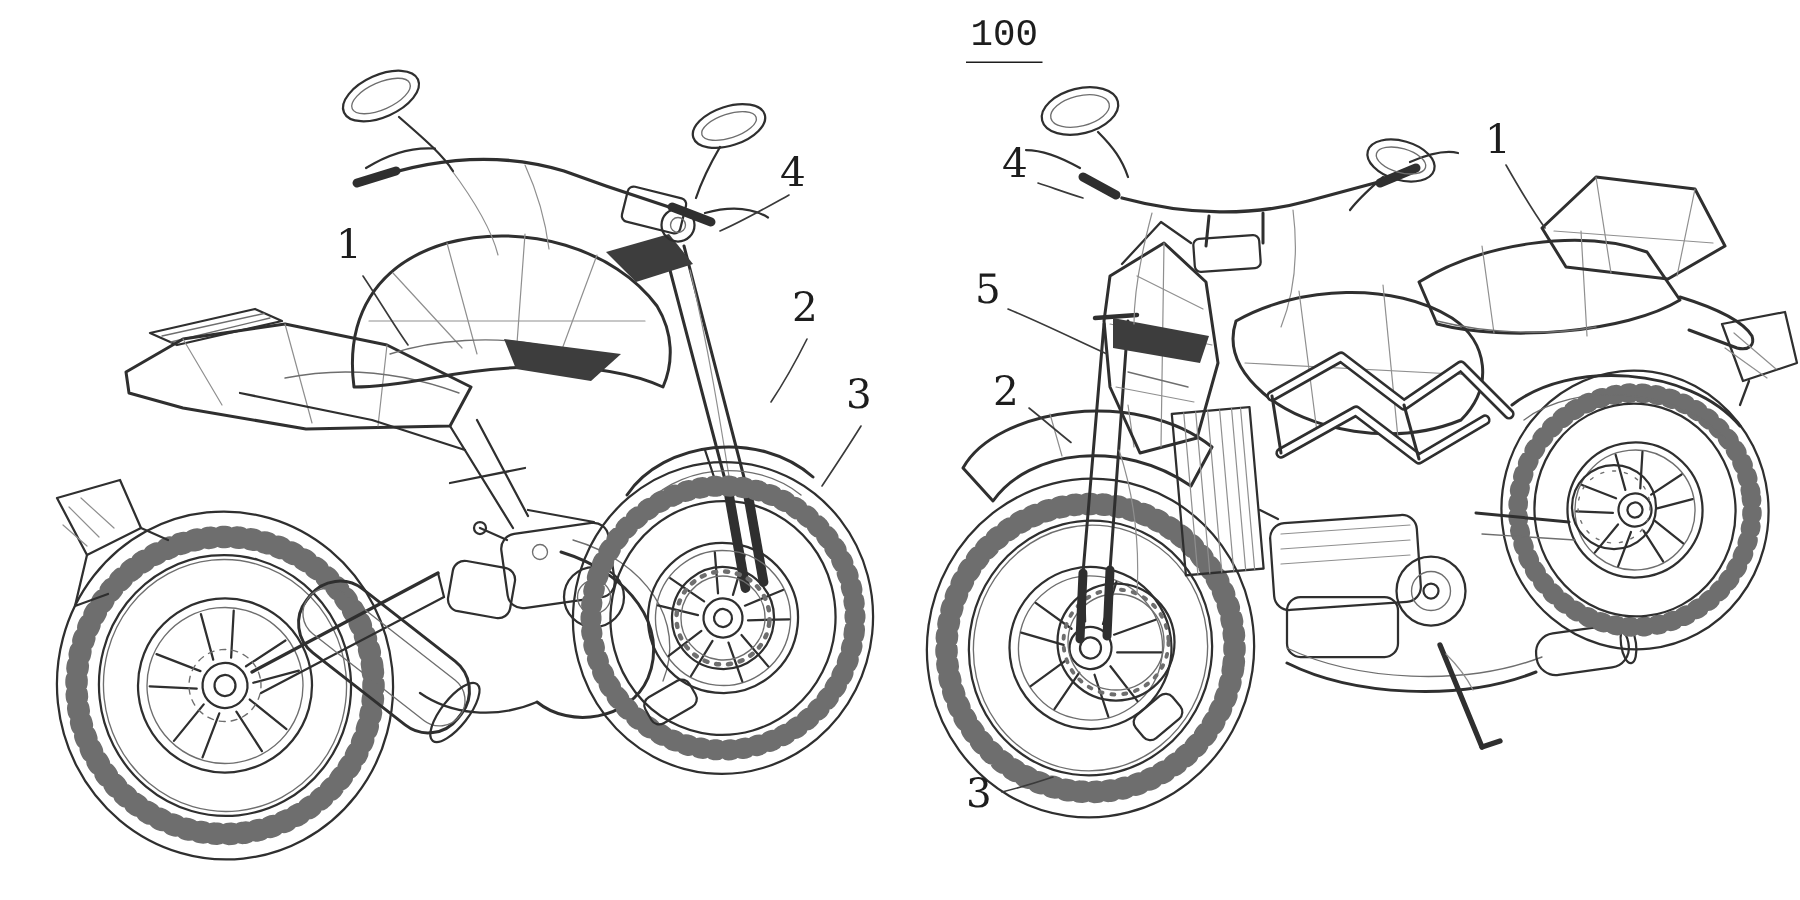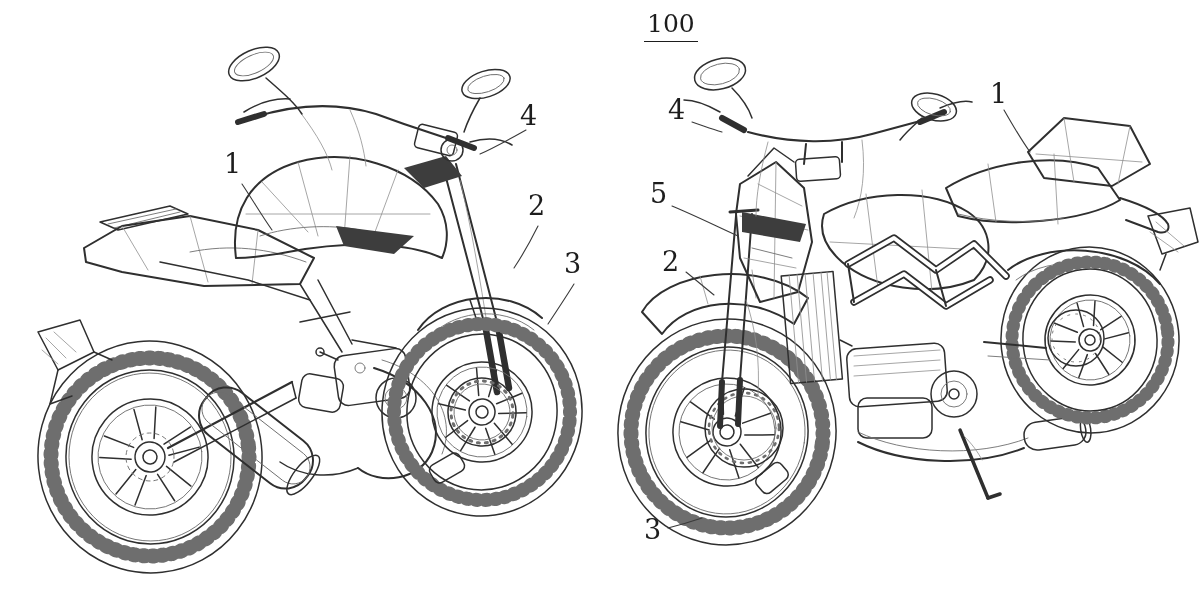--- a/index.html
+++ b/index.html
@@ -16,21 +16,21 @@
   .art .dark { fill:#3d3d3d; stroke:none; }
   .art .tube-outer { stroke-width:7.5; }
   .art .tube-inner { stroke:#ffffff; stroke-width:4; }
   .art .leader { stroke:#3a3a3a; stroke-width:1.1; }
   .callout {
     position:absolute; font-size:27px; color:#1d1d1d; line-height:1;
     letter-spacing:1px; user-select:none;
   }
   .ref-label {
     position:absolute; font-size:25px; color:#1d1d1d; line-height:1.15;
-    border-bottom:1.6px solid #1d1d1d; padding:0 3px 2px 3px;
+    border-bottom:1.6px solid #1d1d1d; padding:0 3px 2px 3px;font-family:Liberation Mono, monospace;
   }
 </style>
 </head>
 <body>
 
 <div class="canvas">
 
   <svg class="art" viewBox="0 0 1200 600">
 
     <g>

